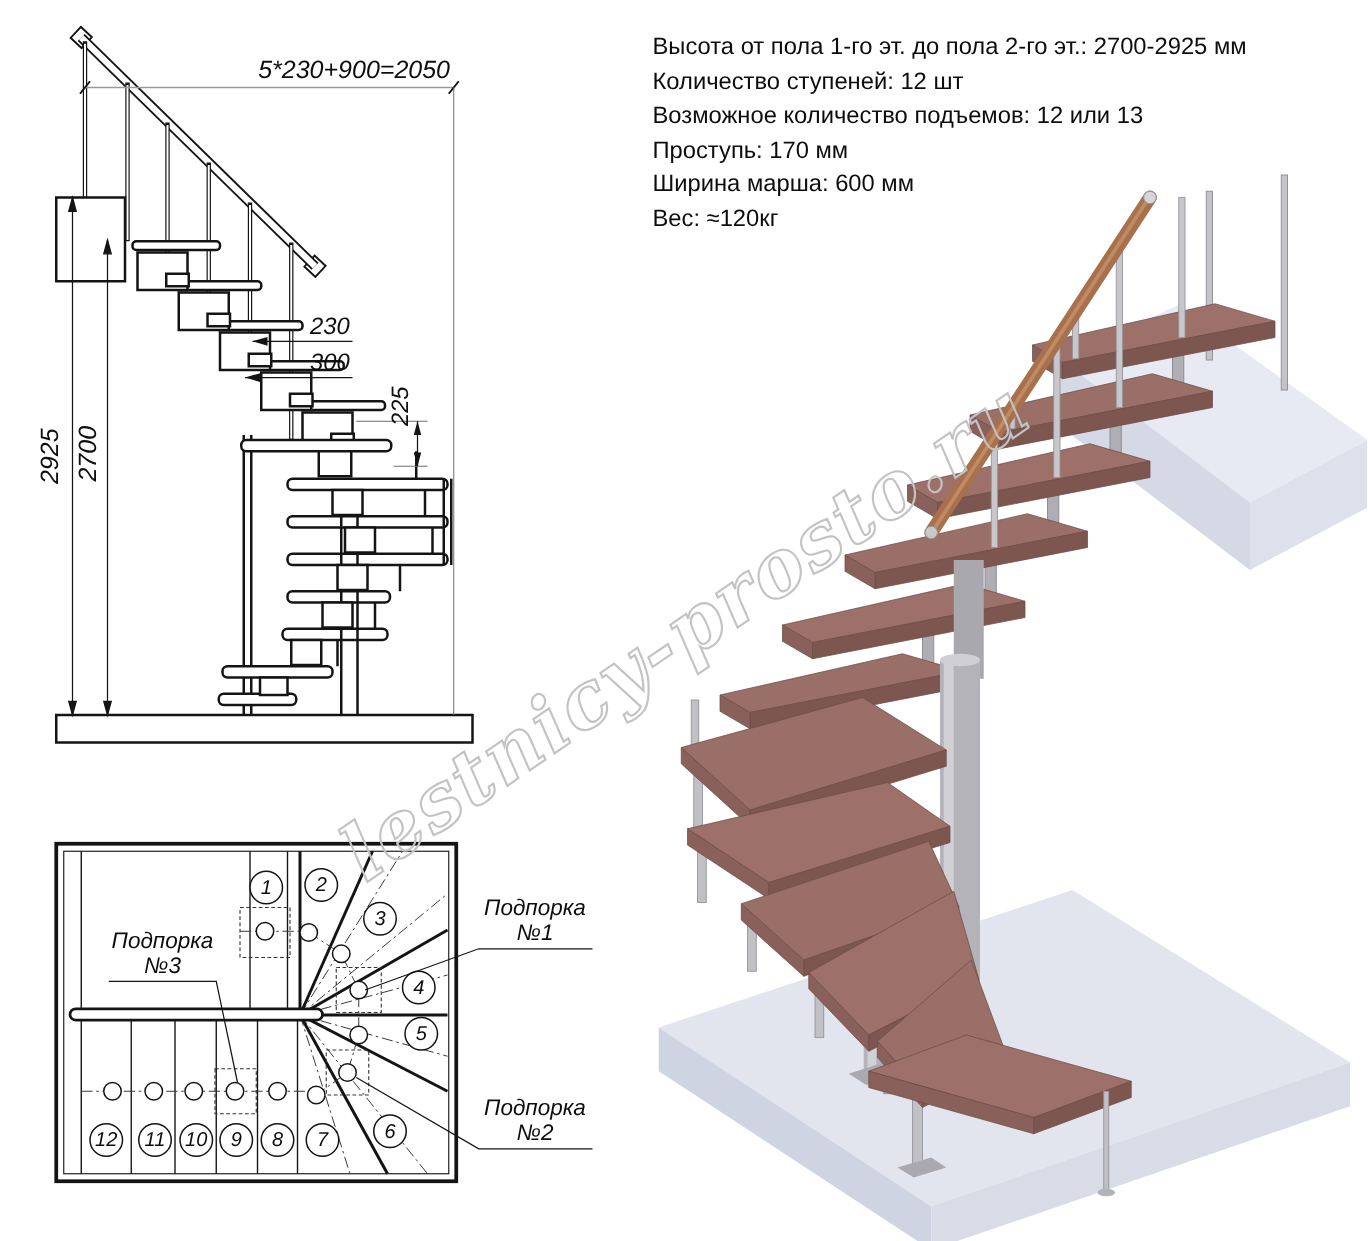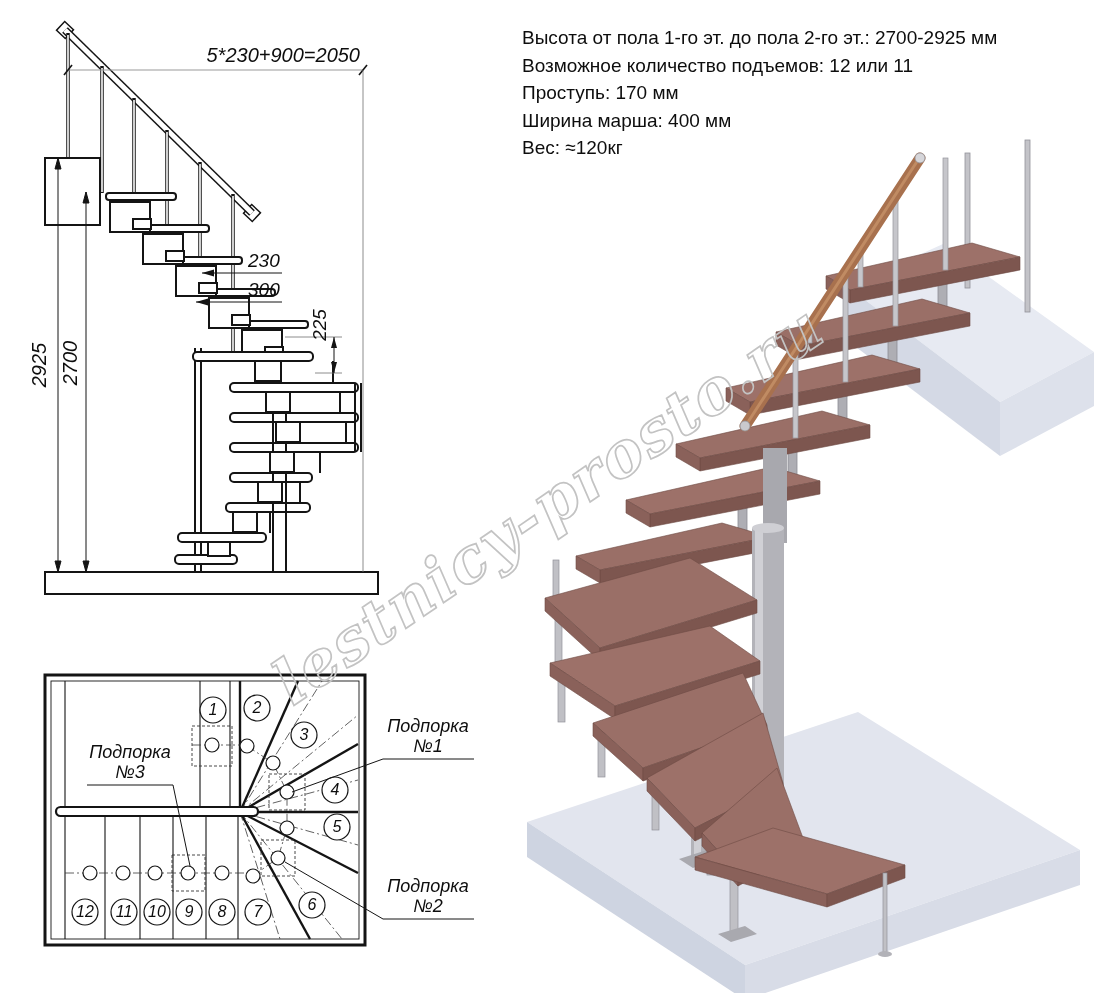--- a/index.html
+++ b/index.html
@@ -15,23 +15,24 @@
   .wm{font-family:"DejaVu Serif",serif;font-style:italic;font-weight:bold;font-size:62px;
       fill:none;stroke:#c3c3c3;stroke-width:1.7px;letter-spacing:2px;}
 </style>
 </head>
 <body>
 
 <div id="page">
 
   <div id="specs">
     <div class="spec-line">Высота от пола 1-го эт. до пола 2-го эт.: 2700-2925 мм</div>
-    <div class="spec-line">Возможное количество подъемов: 12 или 11</div>
+    <div class="spec-line">Количество ступеней: 12 шт</div>
+    <div class="spec-line">Возможное количество подъемов: 12 или 13</div>
     <div class="spec-line">Проступь: 170 мм</div>
-    <div class="spec-line">Ширина марша: 400 мм</div>
+    <div class="spec-line">Ширина марша: 600 мм</div>
     <div class="spec-line">Вес: ≈120кг</div>
   </div>
 
   <svg style="position:absolute;left:30px;top:15px;" width="400" height="600" viewBox="0 0 400 600">
 
     <g>
       <rect x="29" y="9" width="12" height="12" transform="rotate(43 35 15)" fill="#fff" stroke="#141414" stroke-width="1.5"></rect>
       <rect x="216" y="192" width="12" height="12" transform="rotate(43 222 198)" fill="#fff" stroke="#141414" stroke-width="1.5"></rect>
       <line x1="35" y1="15" x2="222" y2="198" stroke="#141414" stroke-width="8"></line>
       <line x1="35" y1="15" x2="222" y2="198" stroke="#ffffff" stroke-width="5"></line>

